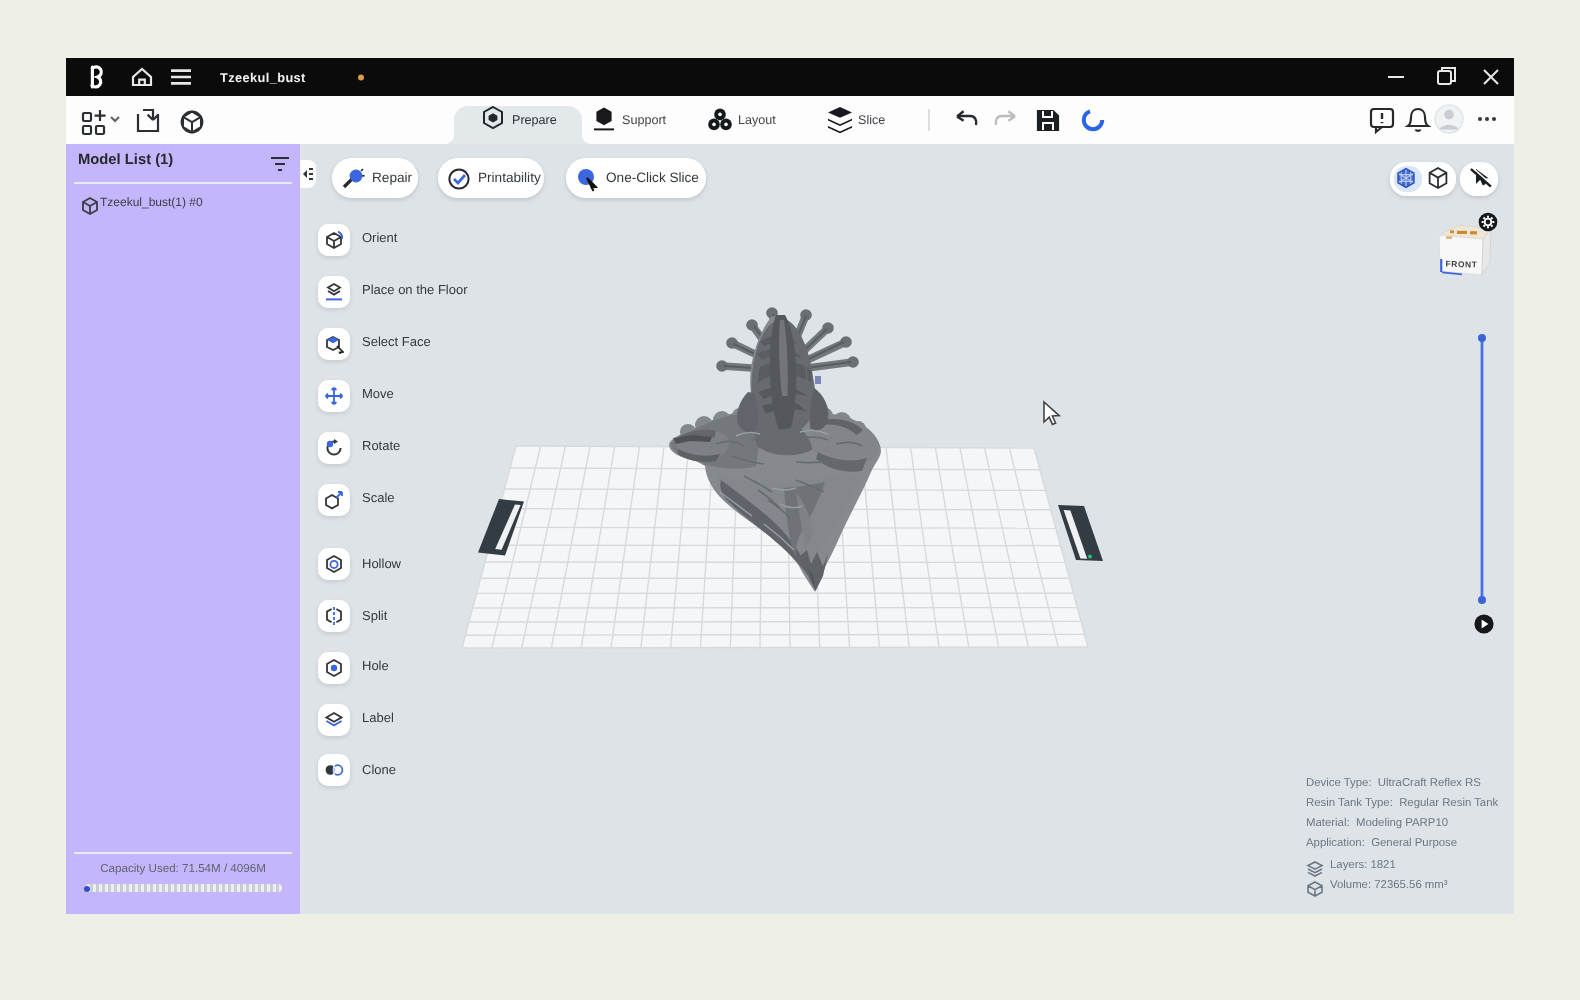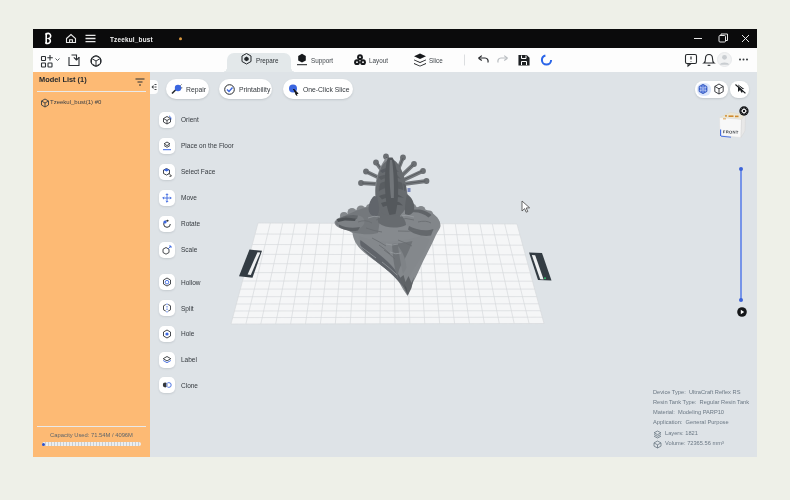--- a/index.html
+++ b/index.html
@@ -9,21 +9,21 @@
   
   #titlebar{position:absolute;left:0;top:0;width:724px;height:19px;background:#0b0b0c;}
   .ttxt{position:absolute;color:#f2f2f2;font-size:6.4px;font-weight:bold;top:6.5px;letter-spacing:.2px;}
   
   #toolbar{position:absolute;left:0;top:19px;width:724px;height:24px;background:#fdfdfd;}
   .tabtxt{position:absolute;font-size:6.3px;color:#40464b;top:8.5px;}
   #tabactive{position:absolute;left:194px;top:5px;width:64px;height:19px;background:#e3e8ea;border-radius:7px 7px 0 0;}
   #tabactive:before{content:"";position:absolute;left:-5px;bottom:0;width:5px;height:5px;background:radial-gradient(circle at 0 0,rgba(0,0,0,0) 5px,#e3e8ea 5.2px);}
   #tabactive:after{content:"";position:absolute;right:-5px;bottom:0;width:5px;height:5px;background:radial-gradient(circle at 5px 0,rgba(0,0,0,0) 5px,#e3e8ea 5.2px);}
   
-  #leftpanel{position:absolute;left:0;top:43px;width:117px;height:385px;background:#fdba74;padding-left:40px;}
+  #leftpanel{position:absolute;left:0;top:43px;width:117px;height:385px;background:#c4b5fd;padding-left:40px;}
   #lp-head{position:absolute;left:6px;top:3.2px;font-size:7.4px;font-weight:bold;color:#26292c;}
   #lp-div1{position:absolute;left:4px;top:18.5px;width:109px;height:1px;background:#e9eaeb;}
   #lp-item{position:absolute;left:17px;top:27px;font-size:6px;color:#3a3f44;}
   #lp-div2{position:absolute;left:4px;top:354px;width:109px;height:1px;background:#e9eaeb;}
   #lp-cap{position:absolute;left:0;top:360px;width:117px;text-align:center;font-size:5.8px;color:#5d656c;}
   #lp-bar{position:absolute;left:9px;top:370px;width:99px;height:4px;background:repeating-linear-gradient(90deg,#c9ced2 0 1.5px,#eceeef 1.5px 3px);border-radius:2px;}
   #lp-bar i{position:absolute;left:0;top:0.5px;width:2.5px;height:3px;background:#3050c8;border-radius:1.5px;}
   
   #viewport{position:absolute;left:117px;top:43px;width:607px;height:385px;background:#dee3e7;overflow:hidden;}
   #handle{position:absolute;left:117px;top:51px;width:8px;height:14px;background:#fdfdfd;border-radius:0 4px 4px 0;}

